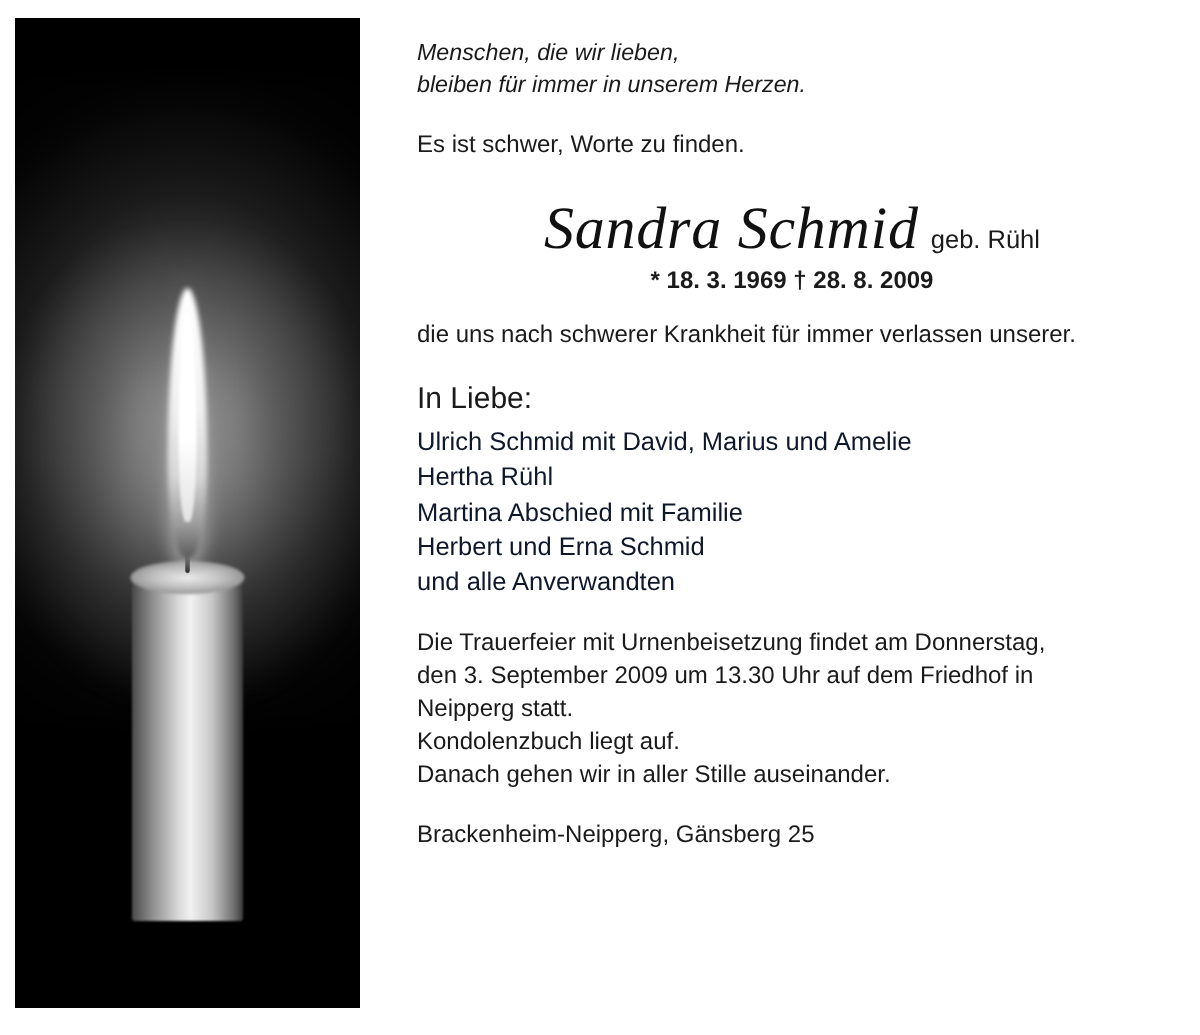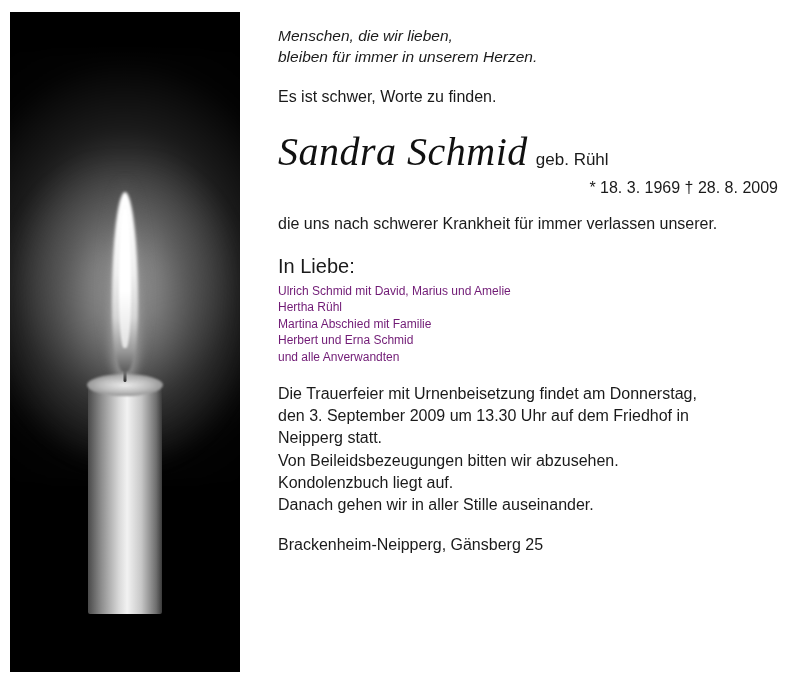--- a/index.html
+++ b/index.html
@@ -171,51 +171,53 @@
     color: #1a1a1a;
   }
   .para {
     font-size: 16px;
     line-height: 1.38;
     margin: 0 0 18px 0;
     color: #1a1a1a;
   }
   .name-line {
     margin: 20px 0 4px 0;
+    text-align: center;
     white-space: nowrap;
   }
   .name {
     font-family: "Liberation Serif", serif;
     font-style: italic;
     font-size: 40px;
     letter-spacing: 0.5px;
     color: #111;
   }
   .name-suffix {
     font-family: "Liberation Sans", sans-serif;
     font-style: normal;
     font-size: 17px;
     margin-left: 8px;
     color: #1a1a1a;
   }
   .dates {
-    text-align: right;
+    text-align: center;
     font-size: 16px;
     margin: 0 0 16px 0;
     color: #1a1a1a;
+    font-weight: bold;
   }
   .list {
     list-style: none;
     margin: 0 0 18px 0;
     padding: 0;
   }
   .list li {
-    font-size: 12px;
-    line-height: 1.38;
-    color: #701a75;
+    font-size: 17px;
+    line-height: 1.38;
+    color: #0f172a;
   }
   .label-line {
     font-size: 20px;
     line-height: 1.38;
     margin: 0 0 2px 0;
   }
   .block-lines p {
     font-size: 16px;
     line-height: 1.38;
     margin: 0;
@@ -269,21 +271,20 @@
       <li>Hertha Rühl</li>
       <li>Martina Abschied mit Familie</li>
       <li>Herbert und Erna Schmid</li>
       <li>und alle Anverwandten</li>
     </ul>
 
     <div class="block-lines">
       <p>Die Trauerfeier mit Urnenbeisetzung findet am Donnerstag,</p>
       <p>den 3. September 2009 um 13.30 Uhr auf dem Friedhof in</p>
       <p>Neipperg statt.</p>
-      <p>Von Beileidsbezeugungen bitten wir abzusehen.</p>
       <p>Kondolenzbuch liegt auf.</p>
       <p>Danach gehen wir in aller Stille auseinander.</p>
     </div>
 
     <div class="address">Brackenheim-Neipperg, Gänsberg 25</div>
 
   </div>
 </div>
 
 </body></html>

